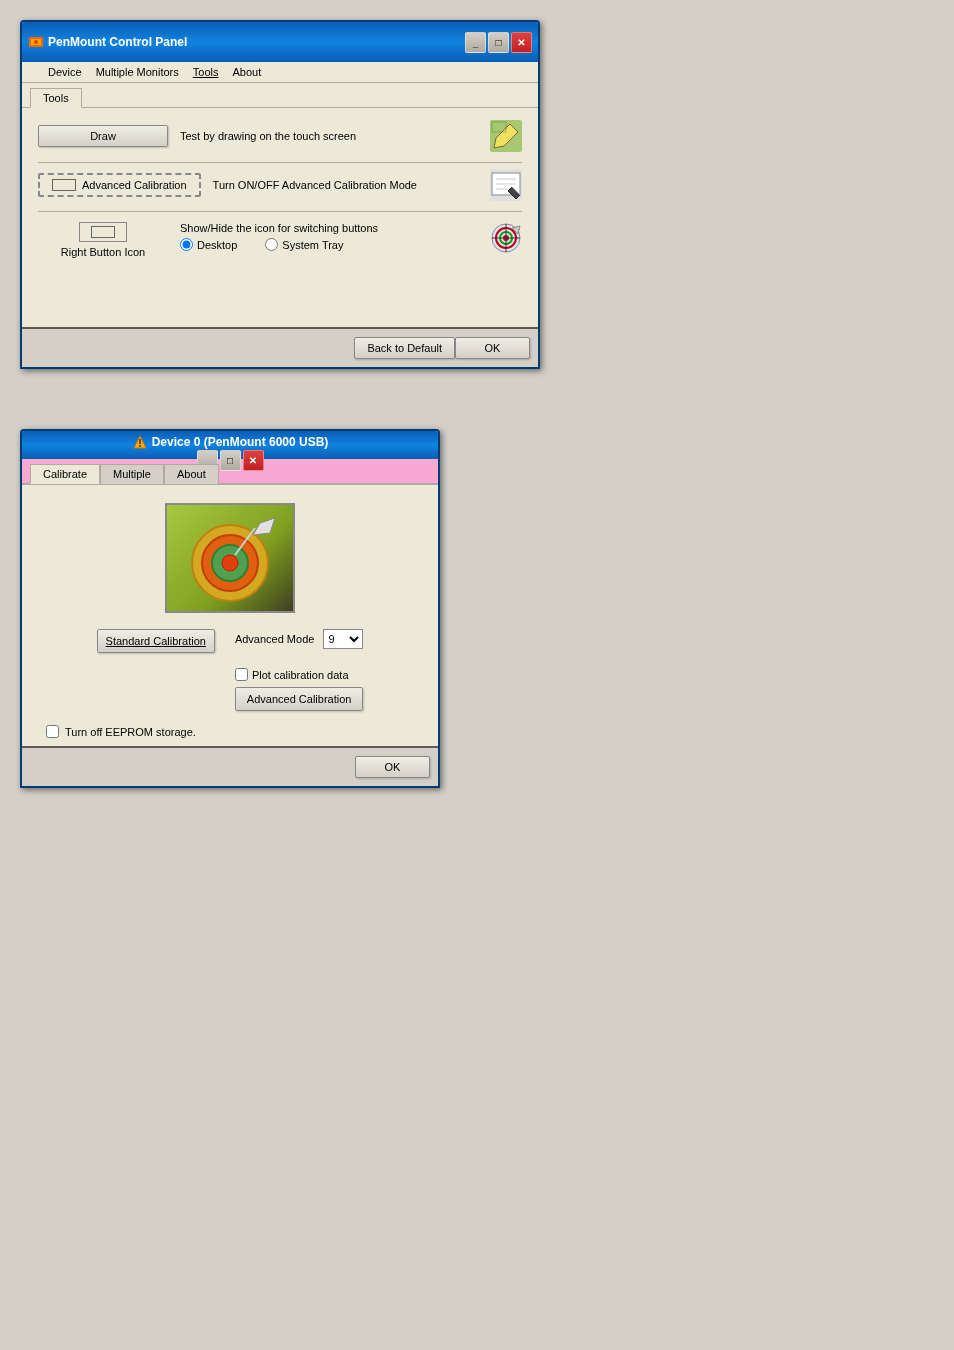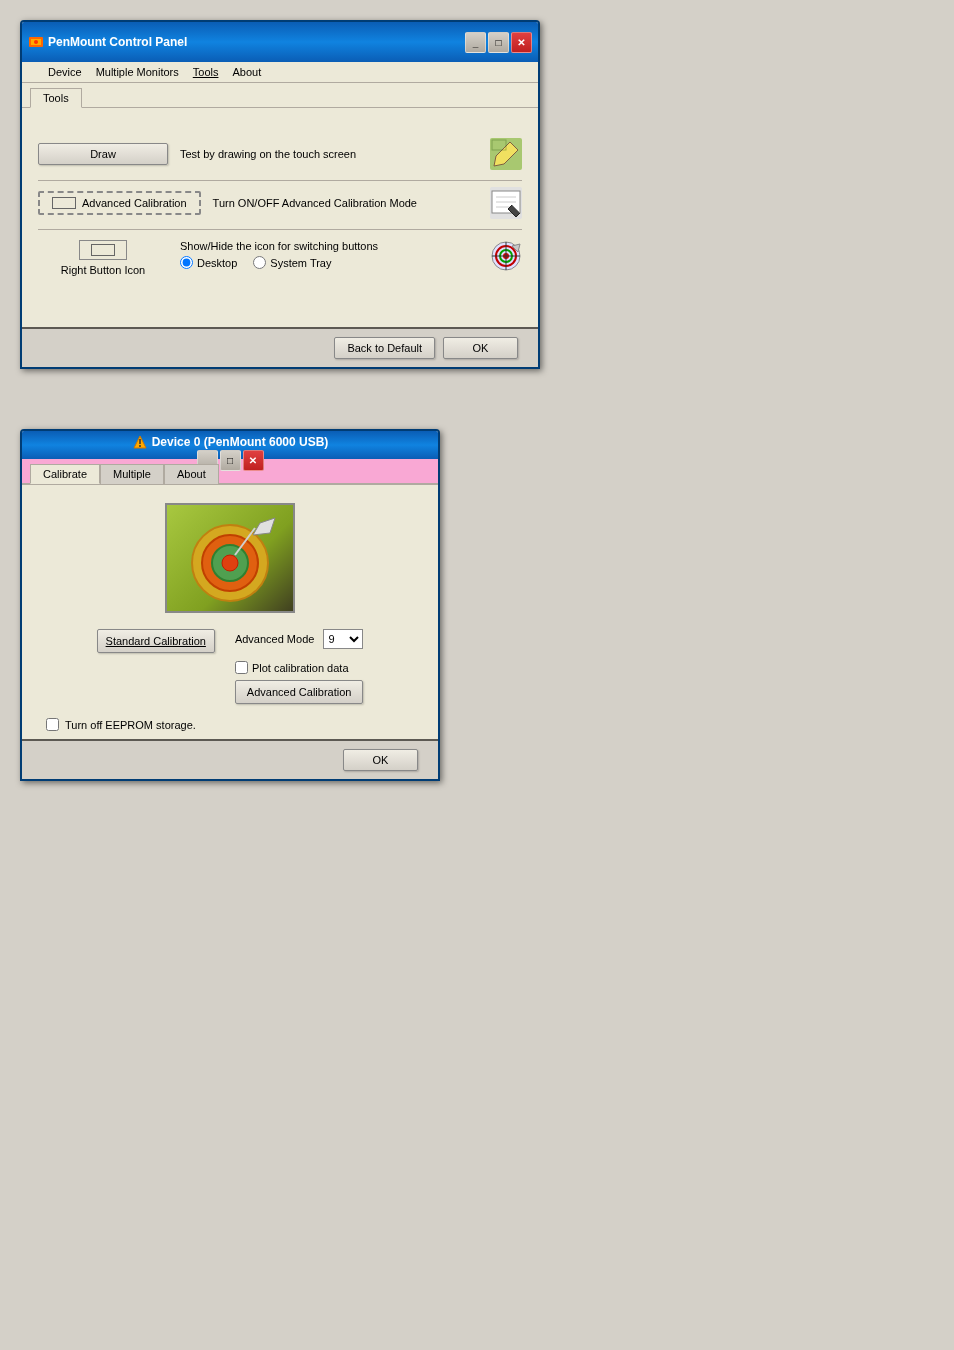--- a/index.html
+++ b/index.html
@@ -110,21 +110,21 @@
 
     .tab.active {
       background: #ece9d8;
       border-bottom: 1px solid #ece9d8;
       z-index: 1;
       font-weight: normal;
     }
 
     
     .content {
-      padding: 30px 16px;
+      padding: 12px 16px;
       background: #ece9d8;
       border-top: 1px solid #b0aaa0;
     }
 
     
     .tool-row {
       display: flex;
       align-items: center;
       margin-bottom: 10px;
       gap: 12px;
@@ -160,21 +160,21 @@
     .separator-line {
       border: none;
       border-top: 1px solid #b0aaa0;
       margin: 6px 0;
     }
 
     
     .radio-row {
       display: flex;
       align-items: center;
-      gap: 16px;
+      gap: 28px;
       margin-top: 4px;
       font-size: 11px;
     }
 
     .radio-group {
       display: flex;
       align-items: center;
       gap: 4px;
     }
 
@@ -187,24 +187,23 @@
       cursor: pointer;
       font-size: 11px;
       text-align: center;
       border-radius: 2px;
     }
 
     
     .window-footer {
       background: #d4d0c8;
       border-top: 2px inset #b0aaa0;
-      padding: 8px 20px;
+      padding: 8px 8px;
       display: flex;
       justify-content: flex-end;
-      gap: 8px;
     }
 
     .footer-btn {
       min-width: 75px;
       padding: 4px 12px;
       border: 1px solid #888;
       background: linear-gradient(to bottom, #f0ede4, #d4d0c8);
       cursor: pointer;
       font-size: 11px;
       border-radius: 2px;
@@ -264,21 +263,21 @@
       width: 24px;
       height: 12px;
       border: 1px solid #666;
       background: #ece9d8;
     }
 
     .adv-mode-row {
       display: flex;
       align-items: center;
       gap: 9px;
-      margin-bottom: 6px;
+      margin-bottom: 13px;
     }
 
     .adv-mode-select {
       font-size: 11px;
       height: 20px;
       width: 40px;
       border: 1px solid #888;
       background: white;
     }
   </style>

